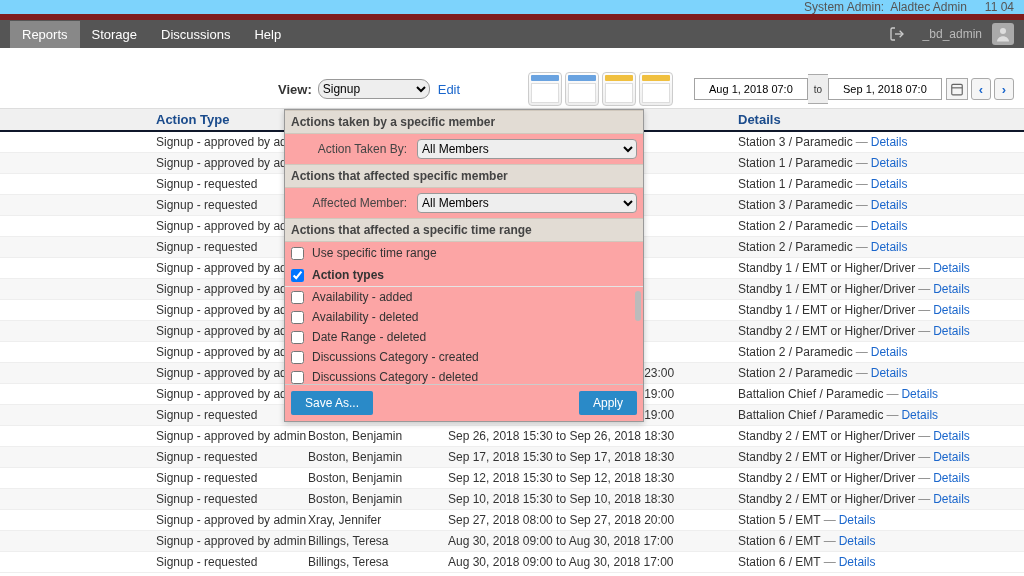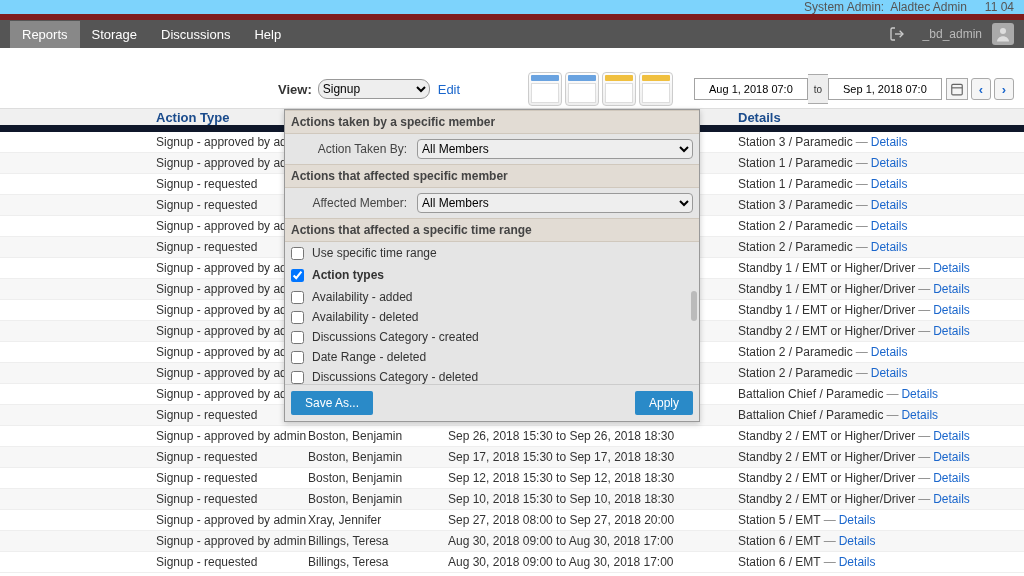--- a/index.html
+++ b/index.html
@@ -21,31 +21,31 @@
 .calgroup{display:flex;margin-left:68px}
 .calbtn{width:34px;height:34px;border:1px solid #ccc;border-radius:4px;margin-right:3px;background:linear-gradient(#fdfdfd,#eee);display:flex;flex-direction:column;padding:2px;cursor:pointer}
 .calbtn .hdr{height:6px;border-radius:1px}
 .calbtn .bd{flex:1;background:#fff;border:1px solid #ddd;margin-top:2px}
 .dateinputs{position:absolute;right:10px;top:26px;display:flex;align-items:center}
 .dateinputs input{width:114px;height:22px;border:1px solid #a3a3a3;padding:0 14px;font-size:11px}
 .dateinputs .to{width:20px;height:30px;border:1px solid #aaa;background:#eee;display:flex;align-items:center;justify-content:center;font-size:10px;margin:0;border-left:none;border-right:none}
 .dateinputs .calico{width:22px;height:22px;border:1px solid #aaa;margin-left:4px;display:flex;align-items:center;justify-content:center;cursor:pointer;background:#f5f5f5}
 .dateinputs .nav{width:20px;height:22px;border:1px solid #aaa;margin-left:3px;display:flex;align-items:center;justify-content:center;cursor:pointer;background:#f5f5f5;color:#1a66cc;font-weight:bold;border-radius:3px}
 .table{width:100%}
-.thead{display:flex;background:#f0f0f0;border-top:1px solid #ddd;border-bottom:7px solid #0f172a;height:24px;align-items:center;font-weight:bold;color:#1a4b8c;font-size:13px}
+.thead{display:flex;background:#f0f0f0;border-top:1px solid #ddd;border-bottom:2px solid #0f172a;height:24px;align-items:center;font-weight:bold;color:#1a4b8c;font-size:13px}
 .c1{width:308px;padding-left:156px}
 .c2{width:140px}
 .c3{width:290px}
 .c4{flex:1}
 .row{display:flex;height:21px;align-items:center;border-bottom:1px solid #eee;font-size:12px;color:#333}
 .row:nth-child(even){background:#f7f7f7}
 .row a{color:#1a66cc;text-decoration:none}
 .row .dash{color:#888;margin:0 3px}
 
-.popover{position:absolute;left:284px;top:109px;width:416px;background:#e5e5e5;border:1px solid #999;box-shadow:0 2px 6px rgba(0,0,0,.2);z-index:10;font-size:12px}
+.popover{position:absolute;left:284px;top:109px;width:360px;background:#fca5a5;border:1px solid #999;box-shadow:0 2px 6px rgba(0,0,0,.2);z-index:10;font-size:12px}
 .popover .sect{background:#e2dcd4;padding:4px 6px;font-weight:bold;color:#444;font-size:12px;border-top:1px solid #d0c8bd;border-bottom:1px solid #d0c8bd}
 .popover .frow{display:flex;align-items:center;padding:5px 6px}
 .popover .frow label{width:126px;text-align:right;padding-right:10px;color:#444}
 .popover .frow select{flex:1;height:20px;border:1px solid #999;border-radius:4px;background:#eee;font-size:12px}
 .popover .chkrow{padding:4px 6px;display:flex;align-items:center}
 .popover .chkrow input{margin-right:8px}
 .popover .chkrow.bold label{font-weight:bold}
 .popover .list{max-height:98px;overflow-y:auto;border-top:1px solid #e5e5e5;position:relative}
 .popover .list .item{padding:3px 6px;display:flex;align-items:center}
 .popover .list .item input{margin-right:8px}
@@ -284,25 +284,25 @@
         <div class="item">
           <input type="checkbox" style="">
           <span>Availability - added</span>
         </div>
         <div class="item">
           <input type="checkbox" style="">
           <span>Availability - deleted</span>
         </div>
         <div class="item">
           <input type="checkbox" style="">
+          <span>Date Range - deleted</span>
+        </div>
+        <div class="item">
+          <input type="checkbox" style="">
           <span>Discussions Category - created</span>
-        </div>
-        <div class="item">
-          <input type="checkbox" style="">
-          <span>Date Range - deleted</span>
         </div>
         <div class="item">
           <input type="checkbox" style="">
           <span>Discussions Category - deleted</span>
         </div>
       </div>
   </div>
   <div class="footer">
     <button class="btn">Save As...</button>
     <button class="btn">Apply</button>

